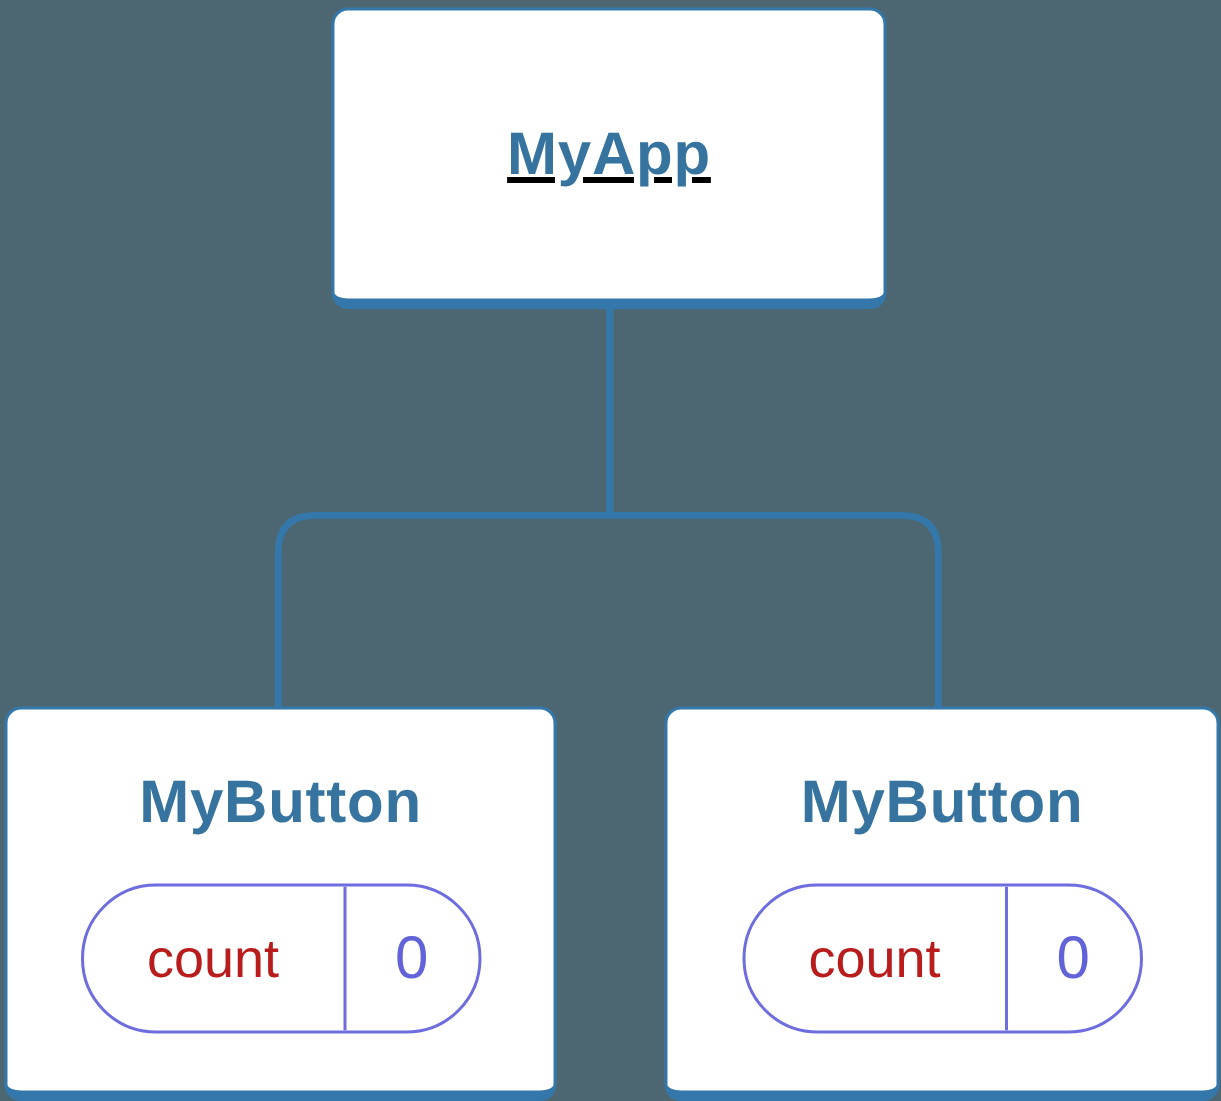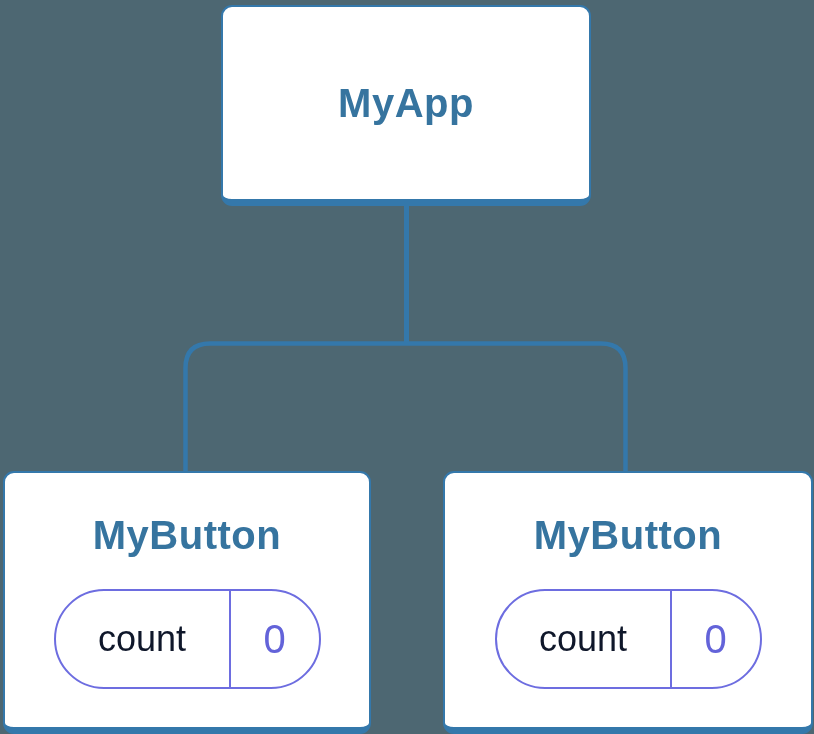--- a/index.html
+++ b/index.html
@@ -34,20 +34,21 @@
     display: flex;
     flex-direction: column;
     align-items: center;
   }
   .card-root {
     left: 221px;
     top: 5px;
     width: 370px;
     height: 201px;
     justify-content: center;
+    text-decoration: underline;
   }
   .card-child-left {
     left: 3px;
     top: 471px;
     width: 368px;
     height: 263px;
     padding-top: 34px;
   }
   .card-child-right {
     left: 443px;
@@ -84,21 +85,21 @@
     justify-content: center;
     border-right: 2px solid #6d6de0;
   }
   .state-value-cell {
     flex: 1;
     display: flex;
     align-items: center;
     justify-content: center;
   }
   .state-key-text {
-    color: #0f172a;
+    color: #b91c1c;
     font-size: 36px;
     font-weight: 400;
   }
   .state-value-text {
     color: #6363d9;
     font-size: 40px;
     font-weight: 400;
   }
 </style>
 </head>

